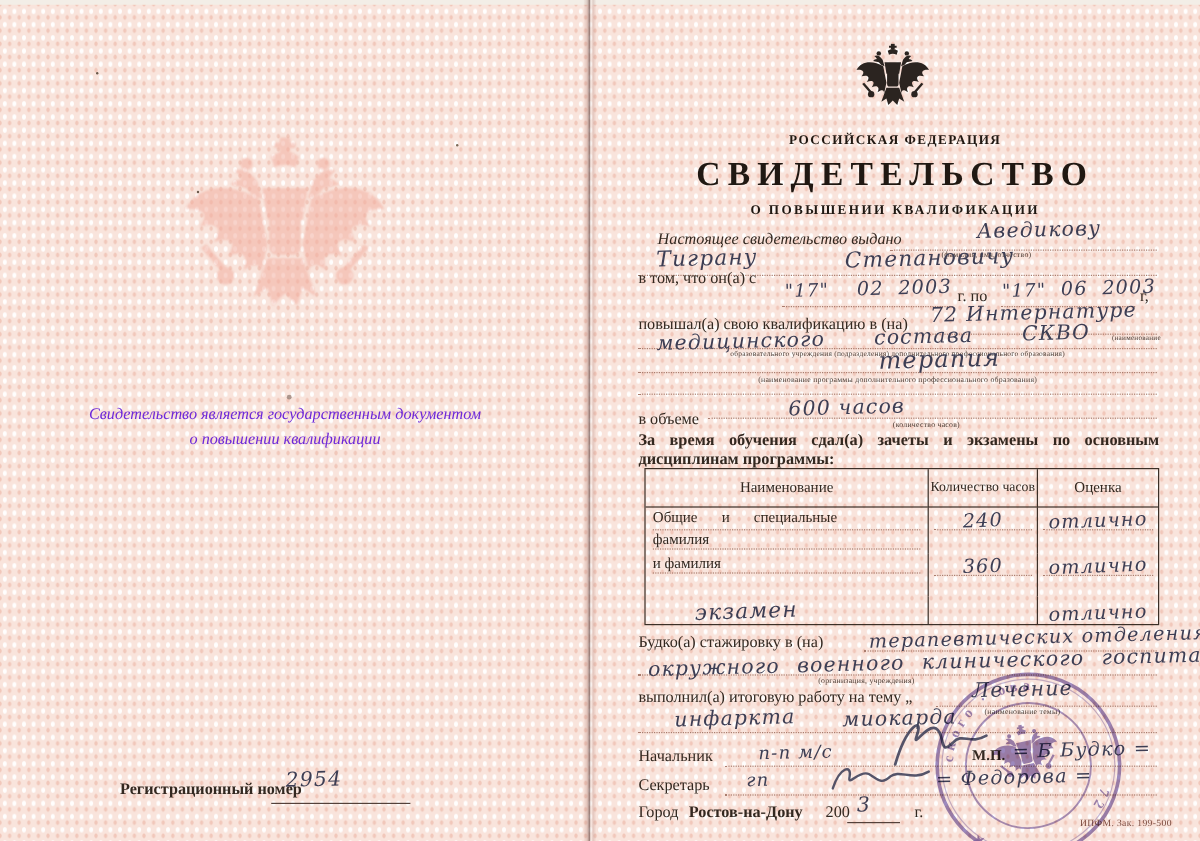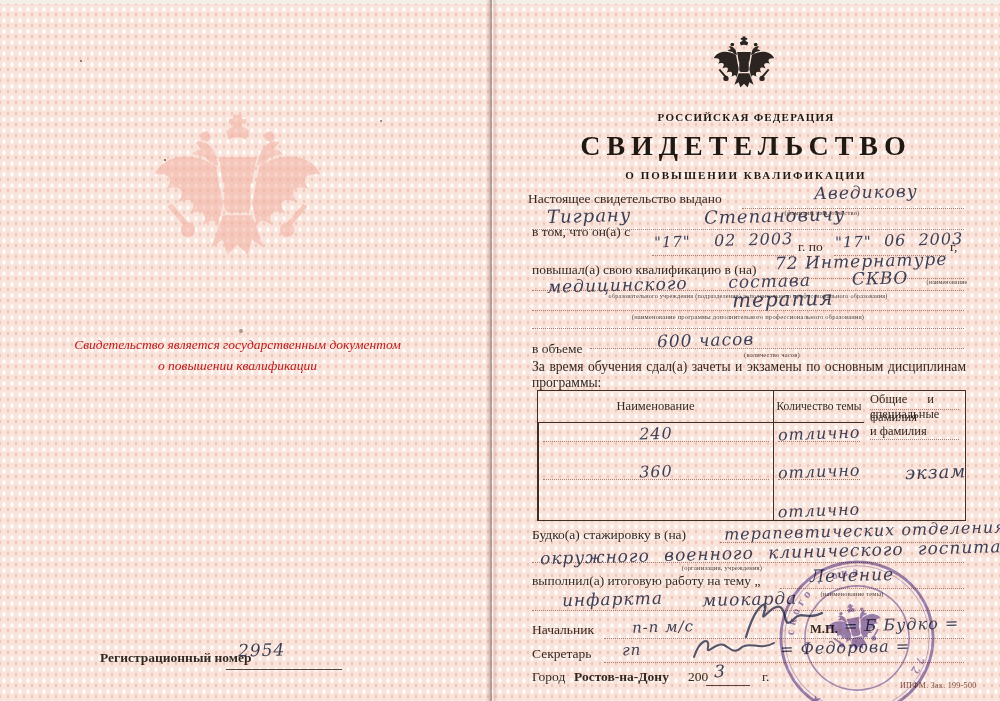--- a/index.html
+++ b/index.html
@@ -24,21 +24,21 @@
   .hw{position:absolute;font-family:"DejaVu Serif",serif;font-style:italic;color:#3d3e54;
       white-space:pre;letter-spacing:1px;transform:rotate(-1.5deg);}
   .fline{position:absolute;border-bottom:1.5px dotted #aa7d6e;}
   .sline{position:absolute;border-bottom:1.5px solid #54413a;}
   .cap{position:absolute;font-size:6.5px;color:#4a3b33;text-align:center;white-space:nowrap;letter-spacing:0.2px;}
   .hdr{position:absolute;left:0;width:100%;text-align:center;color:#201812;font-weight:bold;}
   .country{top:111px;font-size:11px;letter-spacing:1.2px;}
   .title{top:130px;font-size:28px;letter-spacing:6px;}
   .subtitle{top:169px;font-size:11px;letter-spacing:2px;}
   .statement{position:absolute;left:55px;top:334px;width:365px;text-align:center;
-      font-style:italic;font-size:13.5px;line-height:21px;color:#b91c1c;}
+      font-style:italic;font-size:13.5px;line-height:21px;color:#6d28d9;}
   .tbl{position:absolute;left:45px;top:390px;width:427px;border:1.6px solid #3b2f27;
       display:grid;grid-template-columns:235px 91px 101px;grid-template-rows:32px 38px 36px 23px;
       color:#332820;}
   .tbl > div{overflow:hidden;position:relative;}
   .th{display:flex;align-items:center;justify-content:center;text-align:center;
       font-size:12.5px;border-bottom:1.6px solid #3b2f27;line-height:13px;}
   .vb{border-left:1.6px solid #3b2f27;}
   .namecell{padding:1px 6px 0 6px;font-size:12.5px;}
   .nl{height:17px;border-bottom:1.3px dotted #aa7d6e;}
   .nl2{height:15px;border-bottom:1.3px dotted #aa7d6e;}
@@ -97,21 +97,21 @@
   <div class="page page-r">
 
     <svg style="position:absolute;left:220px;top:36px;" width="64" height="69" viewBox="0 0 120 130">
       <use href="#eagle" fill="#2b2420"></use>
     </svg>
 
     <div class="hdr country">РОССИЙСКАЯ ФЕДЕРАЦИЯ</div>
     <div class="hdr title">СВИДЕТЕЛЬСТВО</div>
     <div class="hdr subtitle">О ПОВЫШЕНИИ КВАЛИФИКАЦИИ</div>
 
-    <span class="printed" style="left:36px;top:191px;">Настоящее свидетельство выдано</span>
+    <span class="printed" style="left:56px;top:191px;font-style:italic;">Настоящее свидетельство выдано</span>
     <div class="fline" style="left:250px;top:190px;width:222px;height:18px;"></div>
     <span class="hw" style="left:322px;top:182px;font-size:17px;">Аведикову</span>
     <div class="cap" style="left:240px;top:209px;width:180px;">(фамилия, имя, отчество)</div>
     <div class="fline" style="left:40px;top:212px;width:432px;height:17px;"></div>
     <span class="hw" style="left:55px;top:205px;font-size:18px;">Тиграну</span>
     <span class="hw" style="left:212px;top:205px;font-size:18px;">Степановичу</span>
 
     <span class="printed" style="left:40px;top:224px;">в том, что он(а) с</span>
     <div class="fline" style="left:160px;top:238px;width:142px;height:17px;"></div>
     <span class="hw" style="left:162px;top:233px;font-size:15px;">"17"</span>
@@ -135,25 +135,26 @@
     <span class="hw" style="left:240px;top:287px;font-size:20px;">терапия</span>
     <div class="cap" style="left:40px;top:313px;width:432px;">(наименование программы дополнительного профессионального образования)</div>
 
     <div class="fline" style="left:40px;top:322px;width:432px;height:6px;"></div>
 
     <span class="printed" style="left:40px;top:341px;">в объеме</span>
     <div class="fline" style="left:98px;top:332px;width:374px;height:16px;"></div>
     <span class="hw" style="left:165px;top:330px;font-size:17px;">600 часов</span>
     <div class="cap" style="left:180px;top:351px;width:200px;">(количество часов)</div>
 
-    <div class="printed" style="left:40px;top:359px;width:434px;white-space:normal;text-align:justify;line-height:15.5px;font-size:13.6px;">За время обучения сдал(а) зачеты и экзамены по основным дисциплинам программы:</div>
+    <div class="printed" style="left:40px;top:359px;width:434px;white-space:normal;text-align:justify;line-height:15.5px;font-size:13.6px;font-weight:bold;">За время обучения сдал(а) зачеты и экзамены по основным дисциплинам программы:</div>
 
     <div class="tbl">
       <div class="th">Наименование</div>
-      <div class="th vb" style="font-size:11.5px;">Количество темы</div>
+      <div class="th vb" style="font-size:11.5px;">Количество часов</div>
+      <div class="th vb">Оценка</div>
 
       <div class="namecell">
         <div class="nl ws">Общие и специальные</div>
         <div class="nl2">фамилия</div>
       </div>
       <div class="vb">
         <div class="nl" style="margin:1px 4px 0 4px;">
             <span class="cellhw">240</span>
           </div>
       </div>

